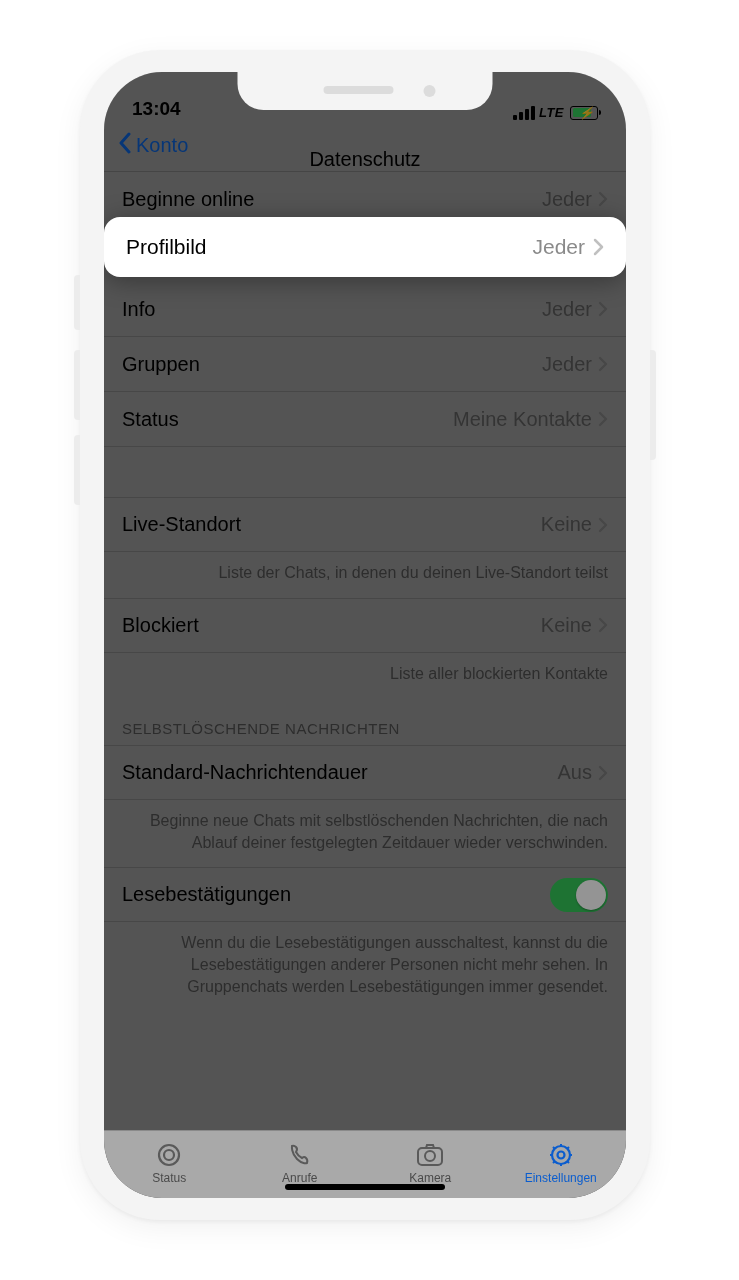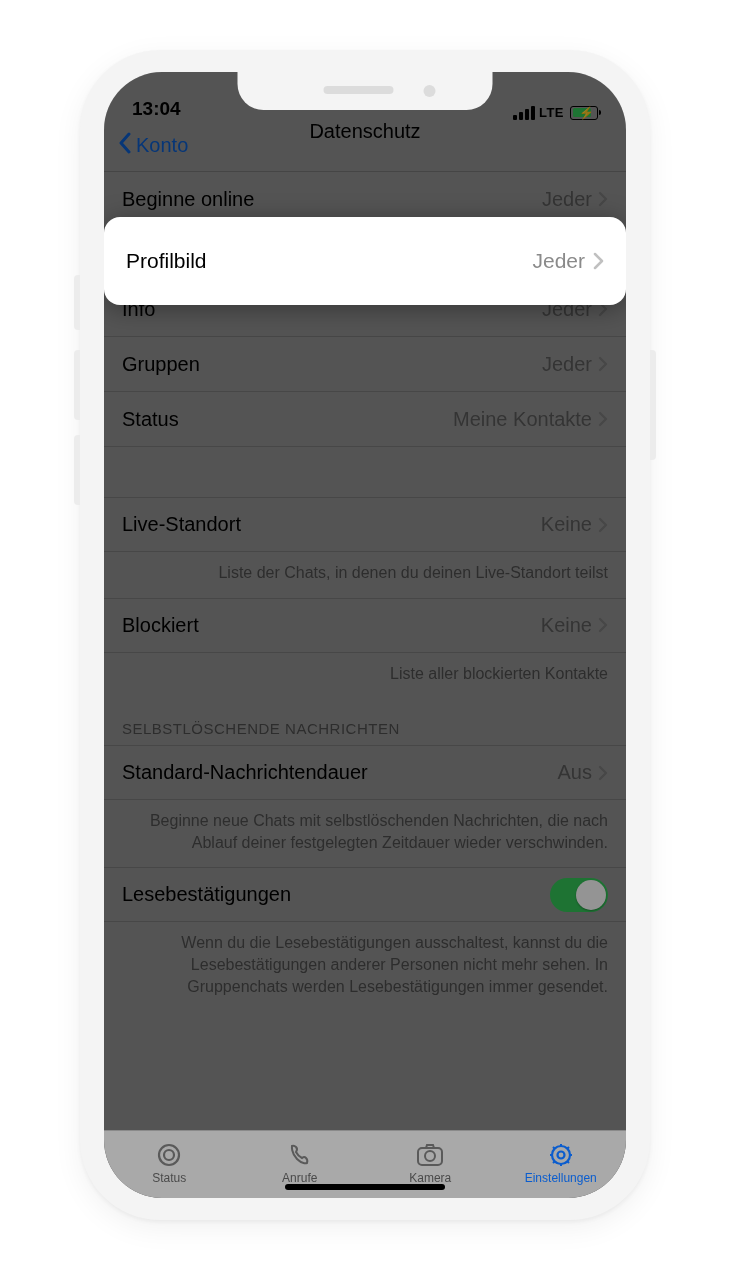--- a/index.html
+++ b/index.html
@@ -98,41 +98,41 @@
     height: 48px;
     display: flex;
     align-items: flex-end;
     justify-content: space-between;
     padding: 14px 28px 0 28px;
     font-size: 19px;
     font-weight: 600;
     color: #000;
     position: relative;
   }
-  .status-right { display:flex; align-items:center; gap:4px; }
+  .status-right { display:flex; align-items:center; gap:4px;font-style:italic; }
   .signal { display:flex; align-items:flex-end; gap:2px; }
   .signal span { display:block; width:4px; background:#000; border-radius:1px;}
   .signal span:nth-child(1){height:5px}
   .signal span:nth-child(2){height:8px}
   .signal span:nth-child(3){height:11px}
   .signal span:nth-child(4){height:14px}
   .lte { font-size:13px; font-weight:700; letter-spacing:0.5px;}
   .battery {
     width:28px; height:14px; border:1.5px solid #000; border-radius:3px;
     position:relative; margin-left:2px;
   }
   .battery::after{content:""; position:absolute; right:-4px; top:3.5px; width:2.5px; height:5px; background:#000; border-radius:0 2px 2px 0;}
   .battery .fill{ position:absolute; left:1.5px; top:1.5px; bottom:1.5px; width:18px; background:#34c759; border-radius:1.5px;}
   .battery .bolt{ position:absolute; left:8px; top:-1px; font-size:12px; color:#000;}
 
   
   .nav-header {
     height:52px;
     display:flex;
-    align-items:flex-start;
+    align-items:flex-end;
     justify-content:center;
     position:relative;
     border-bottom:1px solid rgba(0,0,0,0.18);
   }
   .nav-back {
     position:absolute; left:14px; top:0; bottom:0;
     display:flex; align-items:center; gap:4px;
     color:#0b5dce;
     font-size:20px;
   }
@@ -168,21 +168,21 @@
   .section-gap { height:50px; }
   .group-top { border-top:1px solid rgba(0,0,0,0.16); }
 
   
   .highlight {
     position:absolute;
     left:0; right:0;
     background:#ffffff;
     border-radius:16px;
     box-shadow:0 4px 26px rgba(0,0,0,0.35);
-    height:88px;
+    height:60px;
     display:flex; align-items:center;
     padding:0 22px;
     z-index:50;
   }
   .highlight .label { flex:1; color:#000; font-size:21px;}
   .highlight .value { color:#8a8a8a; font-size:21px; margin-right:8px;}
   .highlight .chev { color:#b8b8b8;}
 
   
   .dim {

